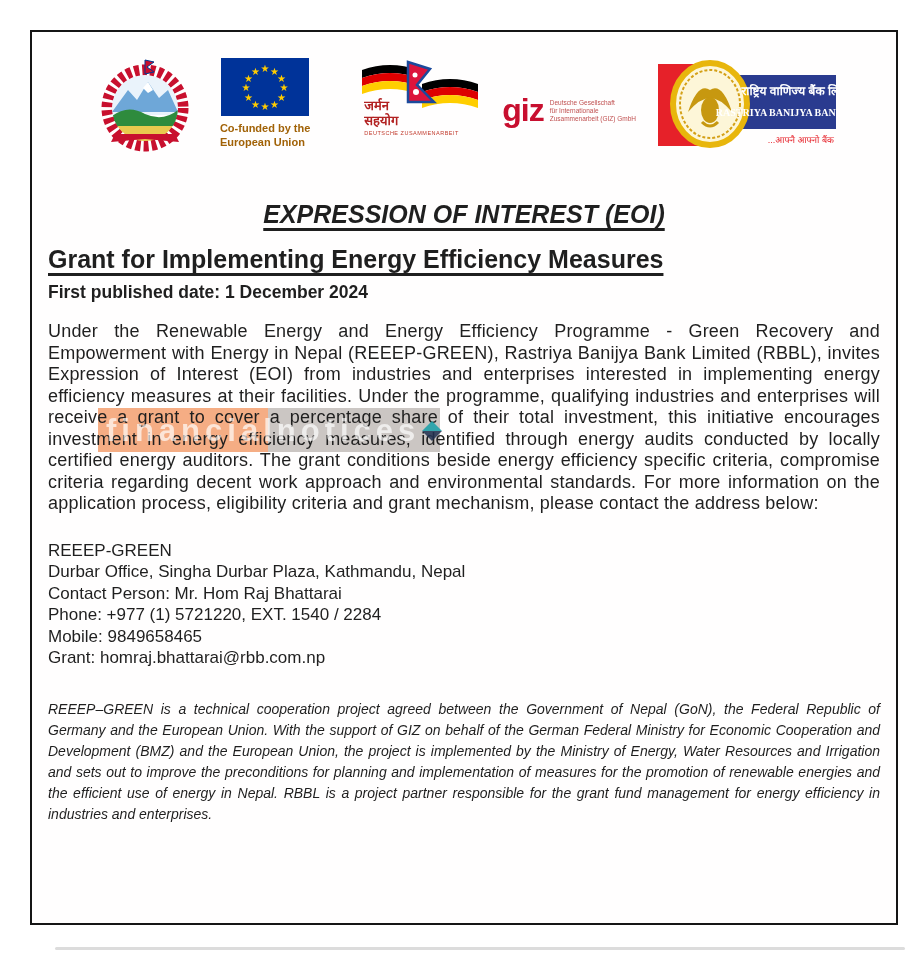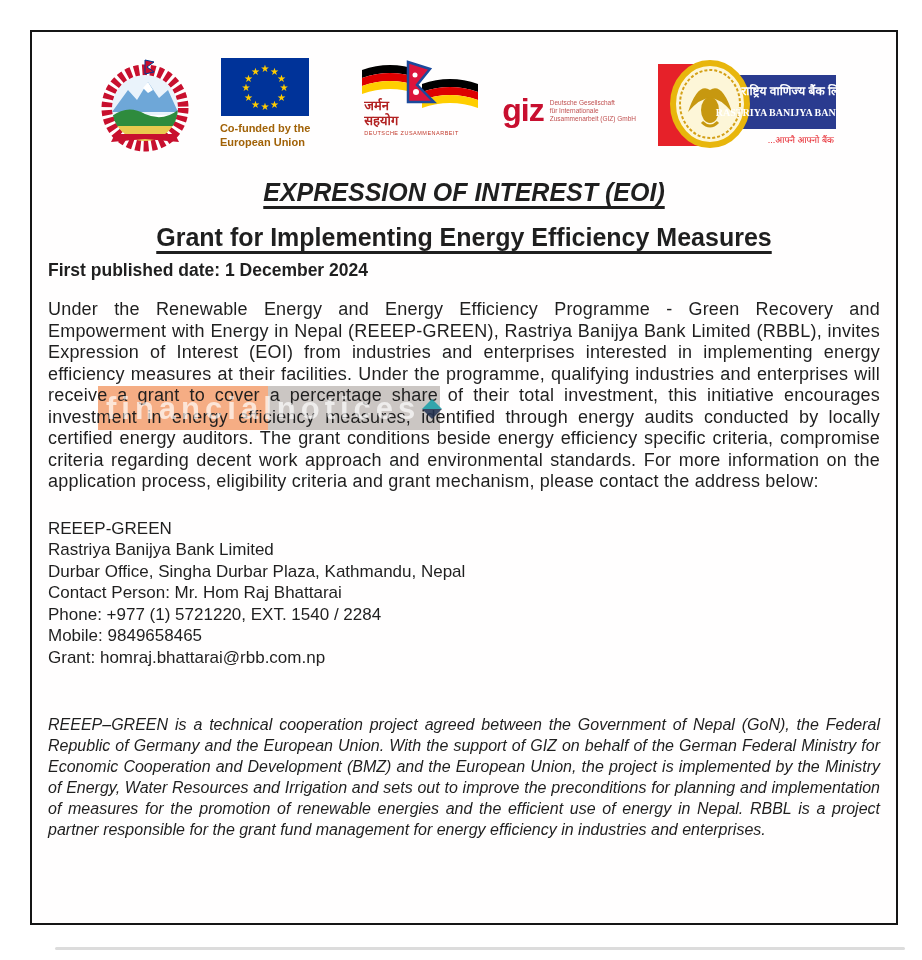--- a/index.html
+++ b/index.html
@@ -16,36 +16,36 @@
   .eu-caption { margin-top:5px; color:#a16207; font-weight:bold; font-size:11px; line-height:14px; }
   .german-block { display:flex; align-items:flex-start; gap:18px;margin-left:24px; }
   .gc-inner { position:relative; width:128px; }
   .gc-text { position:absolute; left:8px; top:40px; color:#b22222; font-weight:bold; font-size:13px; line-height:15px; }
   .gc-sub { position:absolute; left:8px; top:72px; color:#c0392b; font-size:5.5px; letter-spacing:0.5px; white-space:nowrap; }
   .giz-block { display:flex; align-items:flex-start; gap:6px; margin-top:38px; }
   .giz-word { color:#c80f2f; font-weight:bold; font-size:32px; line-height:28px; letter-spacing:-1px; }
   .giz-desc { color:#c05050; font-size:6.5px; line-height:8px; margin-top:3px; }
 
   
-  .title { margin-top:20px; text-align:center; font-size:25px; font-weight:bold; font-style:italic; }
+  .title { margin-top:42px; text-align:center; font-size:25px; font-weight:bold; font-style:italic; }
   .title span, .subtitle span { text-decoration:underline; text-decoration-thickness:2.5px; text-underline-offset:5px; }
-  .subtitle { margin-top:16px; text-align:center; font-size:25px; font-weight:bold; }
+  .subtitle { margin-top:16px; font-size:25px; font-weight:bold; }
   .pubdate { margin-top:8px; text-align:left; font-size:17.5px; font-weight:bold; }
 
   
   .body-wrap { position:relative; margin-top:18px; }
   .body-par { position:relative; z-index:2; font-size:18px; line-height:21.5px; text-align:justify; letter-spacing:0.2px; }
   .hl { position:absolute; top:87px; height:44px; z-index:1; }
   .hl-orange { left:50px; width:170px; background:rgba(242,150,98,0.78); }
   .hl-gray { left:220px; width:172px; background:rgba(160,152,146,0.55); }
   .wm-text { position:absolute; left:58px; top:90px; height:40px; z-index:3; display:flex; align-items:center; gap:0;
              font-size:31px; font-weight:bold; letter-spacing:5px; color:rgba(255,255,255,0.68); white-space:nowrap; }
 
   .contact { margin-top:25px; font-size:17px; line-height:21.5px; }
-  .footer-par { margin-top:46px; font-size:16px; line-height:21px; font-style:italic; text-align:justify; }
+  .footer-par { margin-top:30px; font-size:14px; line-height:21px; font-style:italic; text-align:justify; }
 </style>
 </head>
 <body>
 
 <div class="doc-border">
 
   <div class="logos">
 
     <div class="logo-block">
       <svg width="106" height="96" viewBox="0 0 106 96">
@@ -147,21 +147,20 @@
       <svg width="24" height="24" viewBox="0 0 24 24" opacity="0.85">
         <polygon points="2,12 12,2 22,12" fill="#18a0a8"></polygon>
         <polygon points="2,12 12,22 22,12" fill="#203050"></polygon>
       </svg>
     </div>
     <div class="body-par">Under the Renewable Energy and Energy Efficiency Programme - Green Recovery and Empowerment with Energy in Nepal (REEEP-GREEN), Rastriya Banijya Bank Limited (RBBL), invites Expression of Interest (EOI) from industries and enterprises interested in implementing energy efficiency measures at their facilities. Under the programme,  qualifying industries and enterprises will receive a grant to cover a percentage share of their total investment, this initiative encourages investment in energy efficiency measures, identified through energy audits conducted by locally certified energy auditors. The grant conditions beside energy efficiency specific criteria, compromise criteria regarding decent work approach and environmental standards. For more information on the application process, eligibility criteria and grant mechanism, please contact the address below:</div>
   </div>
 
   <div class="contact">
     <div>REEEP-GREEN</div>
-    <div>Rastriya Banijya Bank Limited</div>
     <div>Durbar Office, Singha Durbar Plaza, Kathmandu, Nepal</div>
     <div>Contact Person: Mr. Hom Raj Bhattarai</div>
     <div>Phone: +977 (1) 5721220, EXT. 1540 / 2284</div>
     <div>Mobile: 9849658465</div>
     <div>Grant: homraj.bhattarai@rbb.com.np</div>
   </div>
 
   <div class="footer-par">REEEP–GREEN is a technical cooperation project agreed between the Government of Nepal (GoN), the Federal Republic of Germany and the European Union. With the support of GIZ on behalf of the German Federal Ministry for Economic Cooperation and Development (BMZ) and the European Union, the project is implemented by the Ministry of Energy, Water Resources and Irrigation and sets out to improve the preconditions for planning and implementation of measures for the promotion of renewable energies and the efficient use of energy in Nepal. RBBL is a project partner responsible for the grant fund management for energy efficiency in industries and enterprises.</div>
 
 </div>

